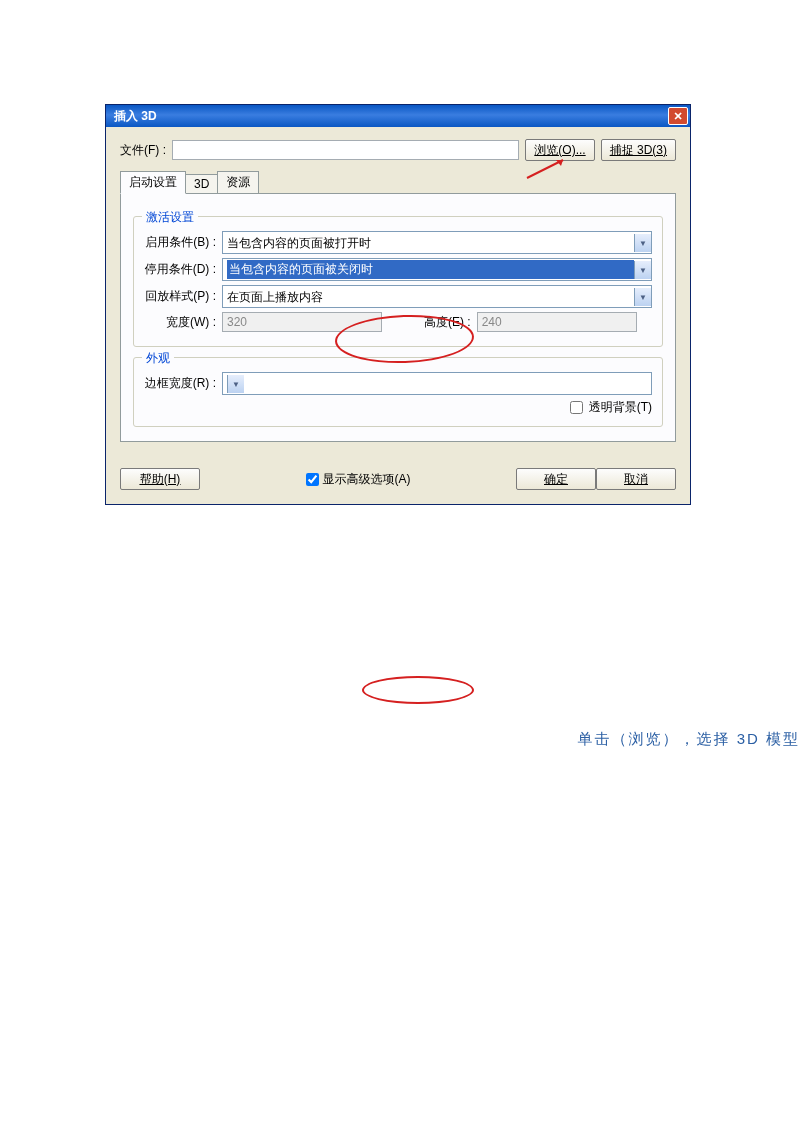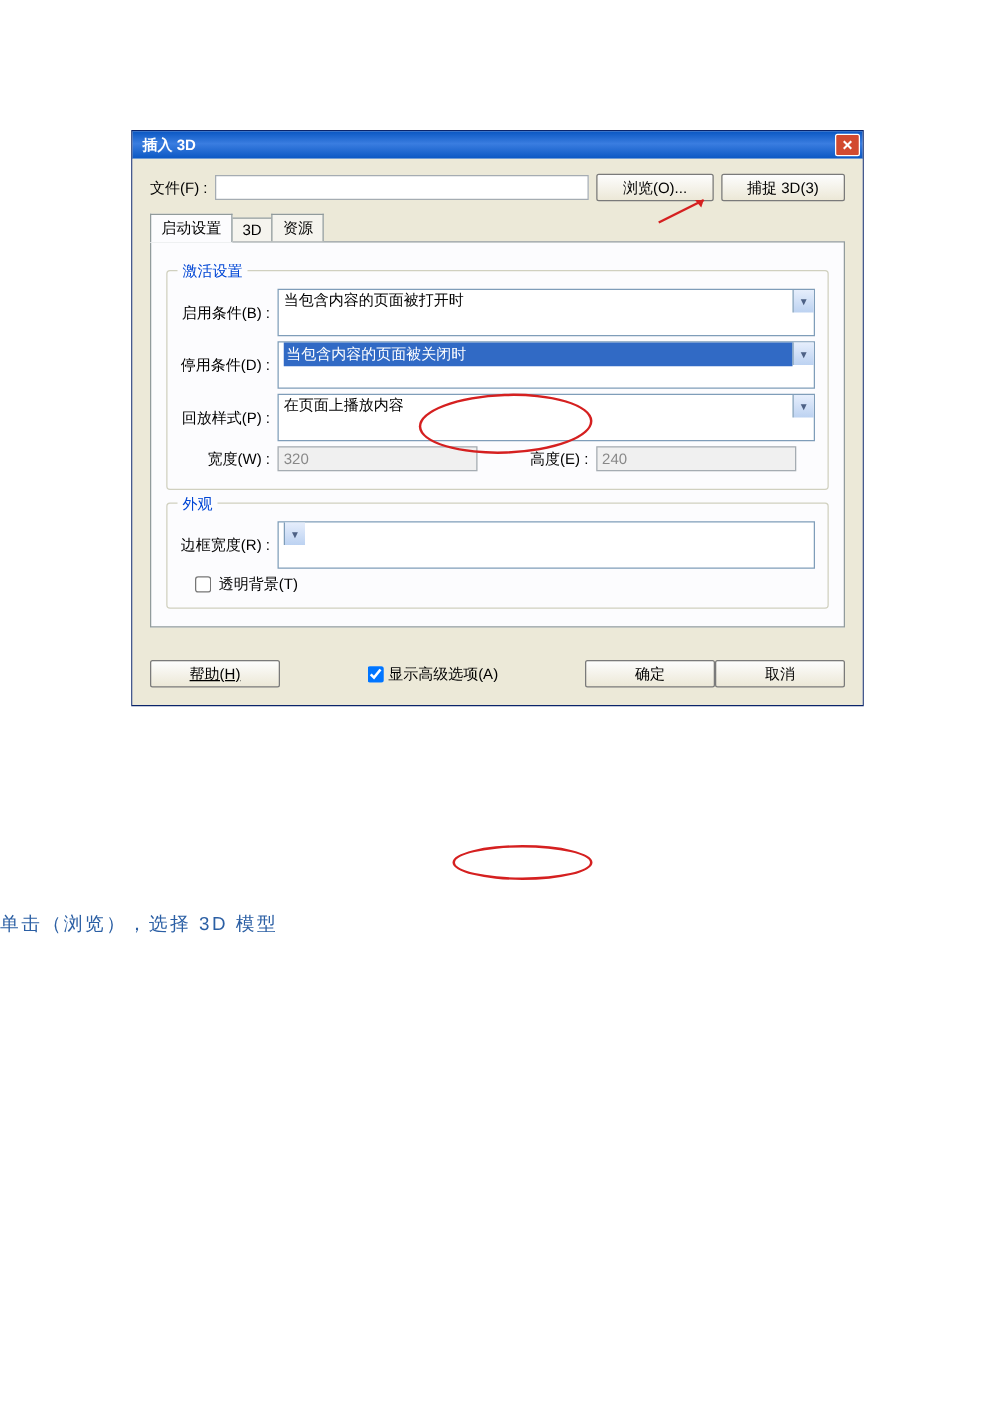--- a/index.html
+++ b/index.html
@@ -59,29 +59,30 @@
   }
   .lbl { white-space: nowrap; }
   .file-input {
     flex: 1;
     height: 18px;
     background: #fff;
     border: 1px solid #a5acb2;
   }
   .btn {
     height: 20px;
-    padding: 0 20px;
+    padding: 0 8px;
     border: 1px solid #7a7a7a;
     background: linear-gradient(to bottom, #fdfdfd 0%, #ece8d7 100%);
     border-radius: 2px;
     display: inline-flex;
     align-items: center;
     justify-content: center;
     font-size: 12px;
     white-space: nowrap;
+    text-decoration: underline;
   }
   .tabs {
     display: flex;
     align-items: flex-end;
     height: 20px;
     position: relative;
   }
   .tab {
     border: 1px solid #919b9c;
     border-bottom: none;
@@ -129,22 +130,22 @@
     width: 72px;
     text-align: right;
     white-space: nowrap;
   }
   .select {
     flex: 1;
     height: 20px;
     border: 1px solid #7f9db9;
     background: #fff;
     display: flex;
-    align-items: flex-start;
-    padding: 0 0 16px 4px;
+    align-items: flex-end;
+    padding: 0 0 1px 4px;
     position: relative;
   }
   .select .sel-text { flex: 1; overflow: hidden; white-space: nowrap; }
   .select .sel-btn {
     width: 16px;
     height: 18px;
     background: linear-gradient(to bottom,#e6eefc,#bcd2f1);
     border-left: 1px solid #7f9db9;
     display: flex;
     align-items: center;
@@ -160,21 +161,21 @@
   .num-input {
     width: 150px;
     height: 18px;
     border: 1px solid #a5acb2;
     background: #f0f0f0;
     color: #888;
     padding: 0 4px;
     display: flex;
     align-items: center;
   }
-  .checkrow { display: flex; align-items: center; gap: 6px; margin: 4px 0 0 12px; }
+  .checkrow { display: flex; align-items: center; gap: 6px; margin: 4px 0 0 12px; justify-content: flex-end; }
   .radiorow { display: flex; align-items: center; gap: 6px; margin: 4px 0 0 12px; }
   .disabled { color: #9a9a9a; }
   input[type=checkbox], input[type=radio] { margin:0; }
 
   .footer-row {
     display: flex;
     align-items: center;
     margin-top: 26px;
     gap: 0;
     justify-content: space-between;
@@ -197,21 +198,21 @@
     border-radius: 50%;
     pointer-events: none;
   }
   .oval1 { left: 335px; top: 315px; width: 135px; height: 44px; transform: rotate(-2deg); }
   .oval2 { left: 362px; top: 676px; width: 108px; height: 24px; }
 
   .caption {
     position: absolute;
     left: 0; right: 0;
     top: 730px;
-    text-align: left;
+    text-align: right;
     color: #2b5fa4;
     font-size: 15px;
     letter-spacing: 2px;
   }
   .underline { text-decoration: underline; }
 </style>
 </head>
 <body>
 
 <div class="page">

